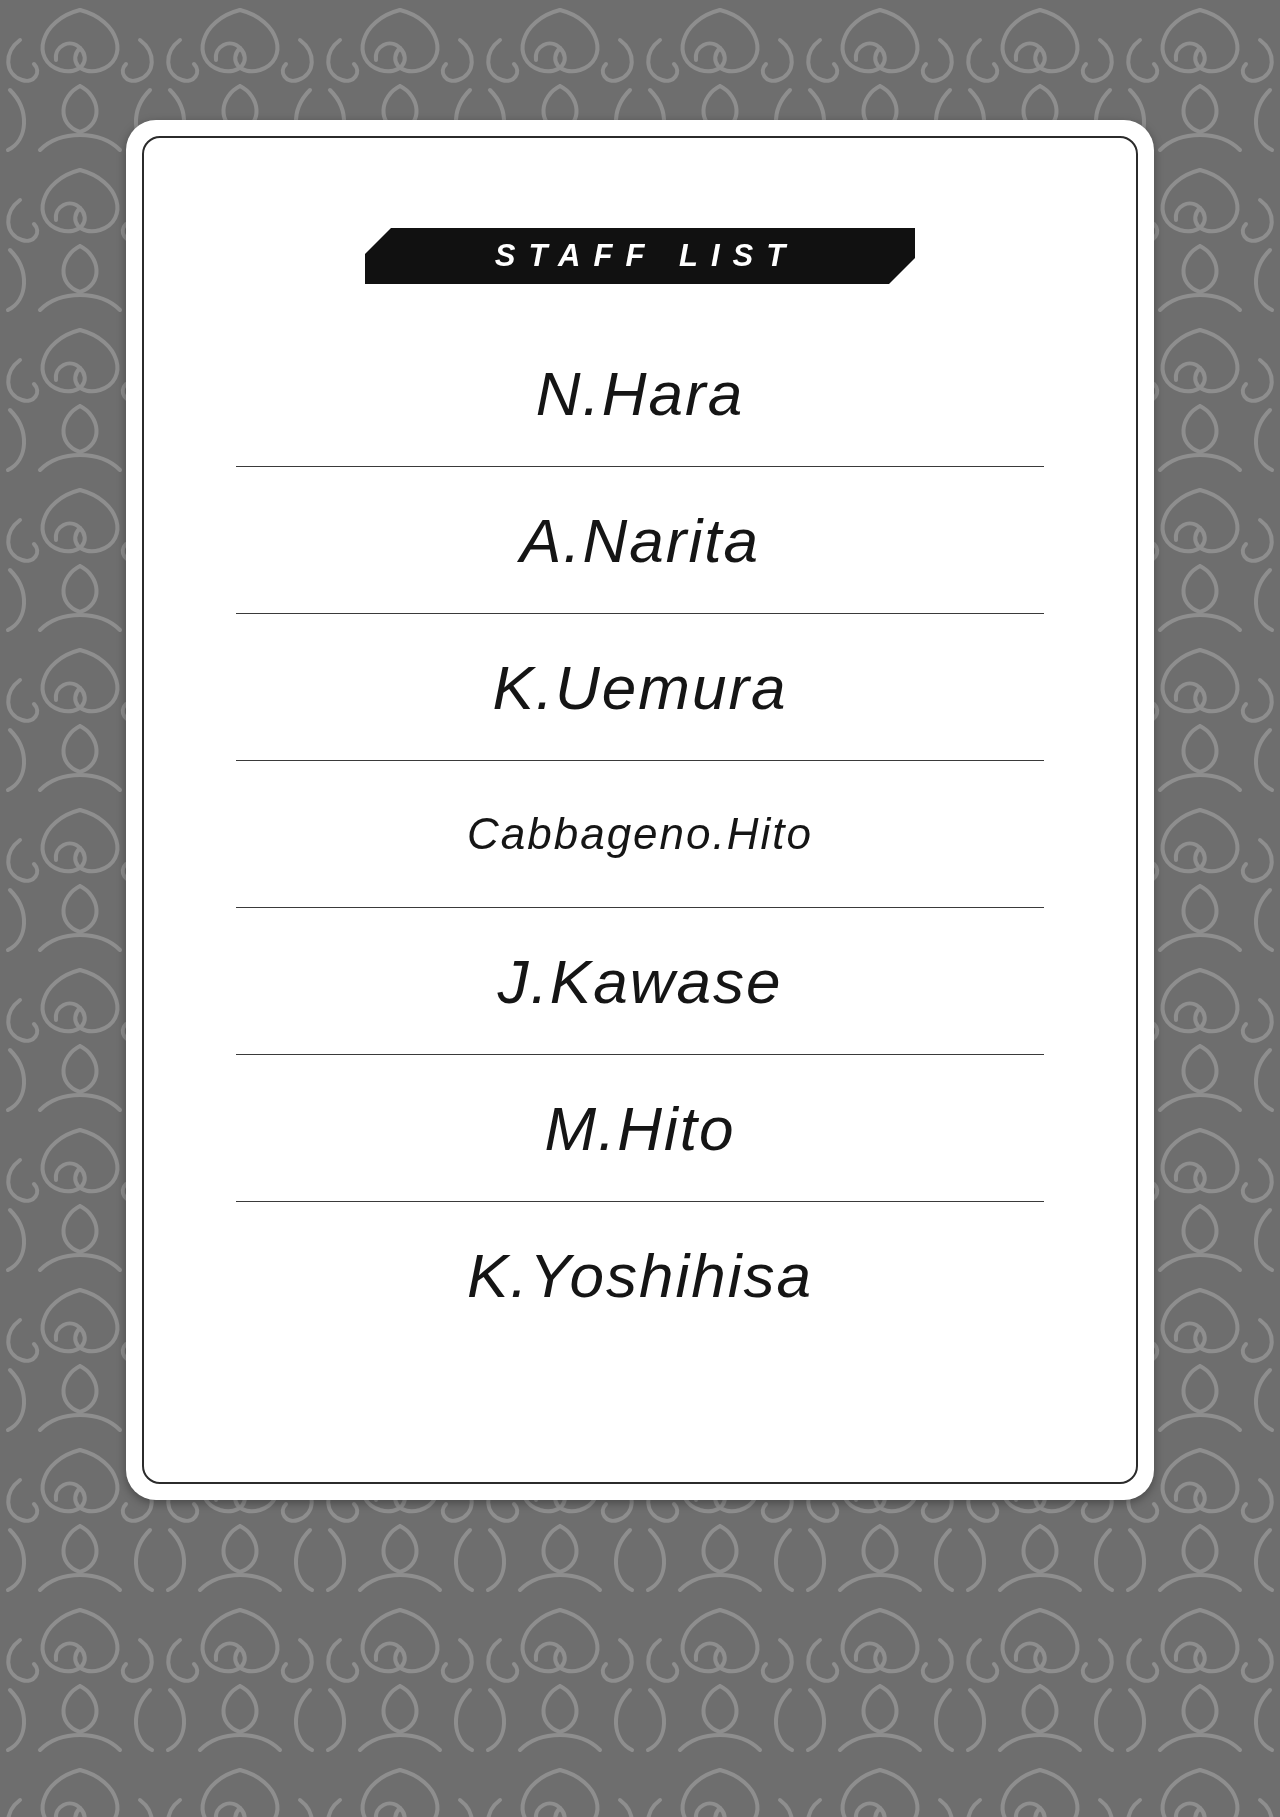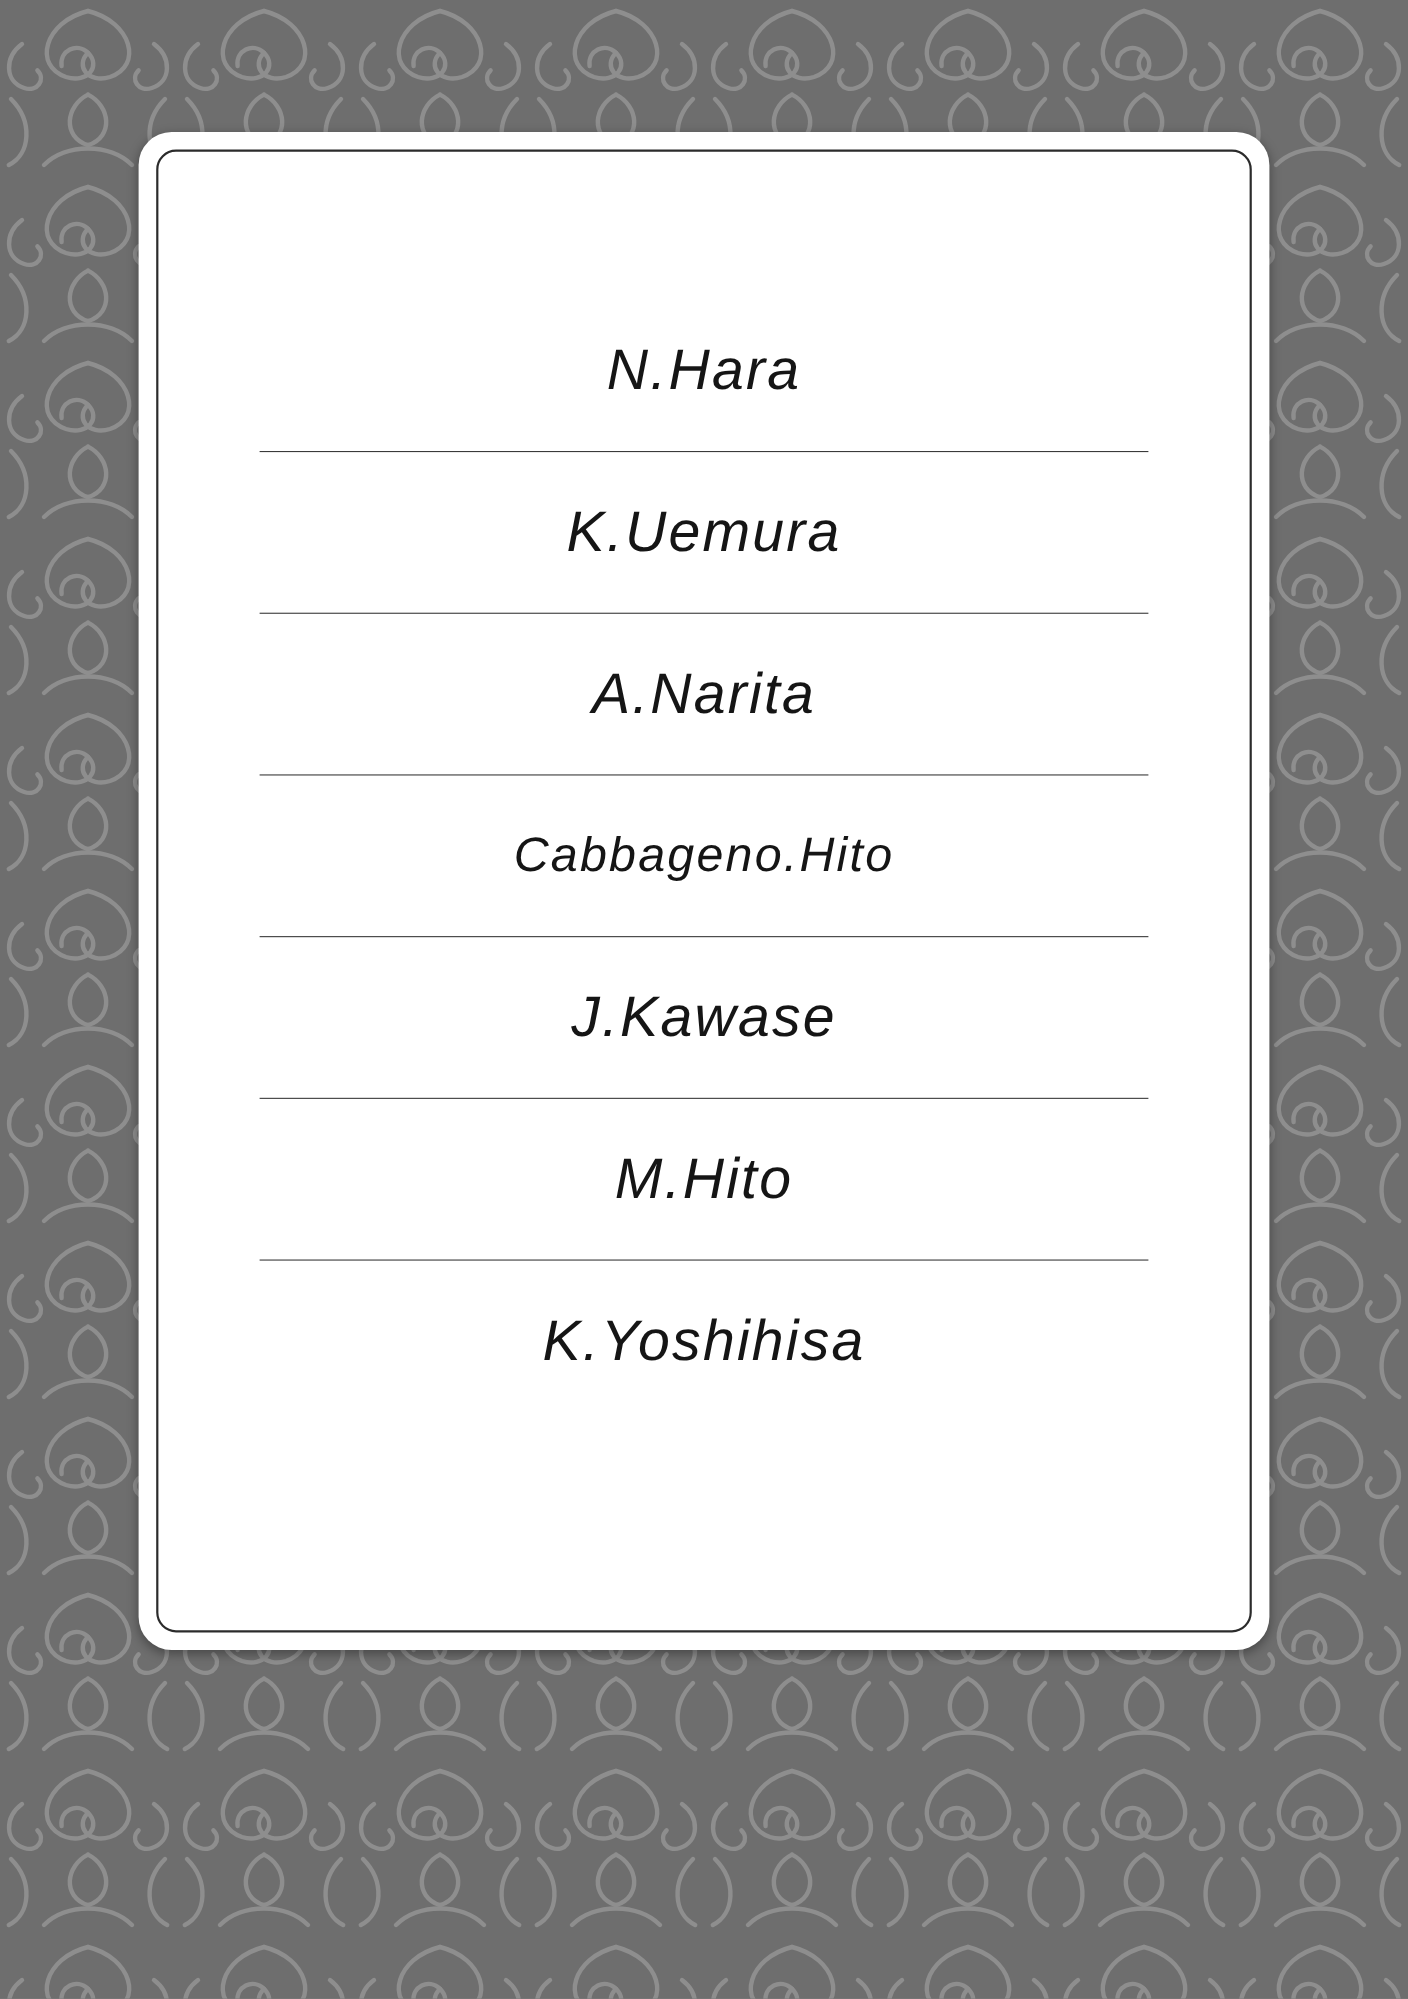--- a/index.html
+++ b/index.html
@@ -105,21 +105,21 @@
     justify-content: center;
     border-bottom: 1.5px solid #3a3a3a;
   }
   .staff-row:last-child {
     border-bottom: none;
   }
   .staff-name {
     font-family: "Liberation Sans", sans-serif;
     font-style: italic;
     font-weight: 300;
-    font-size: 52px;
+    font-size: 62px;
     letter-spacing: 2px;
     color: #151515;
     white-space: nowrap;
   }
   .staff-name.small {
     font-size: 44px;
   }
 </style>
 </head>
 <body>
@@ -145,30 +145,35 @@
       </defs>
       <rect x="0" y="0" width="1280" height="1817" fill="url(#swirls)"></rect>
     </svg>
   </div>
 
   <div class="card">
     <div class="card-inner-border"></div>
 
     <div class="content">
 
+      <div class="banner-wrap">
+        <div class="banner">
+          <span class="banner-text">STAFF LIST</span>
+        </div>
+      </div>
 
       <div class="staff-list">
         <div class="staff-row">
           <span class="staff-name">N.Hara</span>
         </div>
         <div class="staff-row">
-          <span class="staff-name">K.Uemura</span>
+          <span class="staff-name">A.Narita</span>
         </div>
         <div class="staff-row">
-          <span class="staff-name">A.Narita</span>
+          <span class="staff-name">K.Uemura</span>
         </div>
         <div class="staff-row">
           <span class="staff-name small">Cabbageno.Hito</span>
         </div>
         <div class="staff-row">
           <span class="staff-name">J.Kawase</span>
         </div>
         <div class="staff-row">
           <span class="staff-name">M.Hito</span>
         </div>

